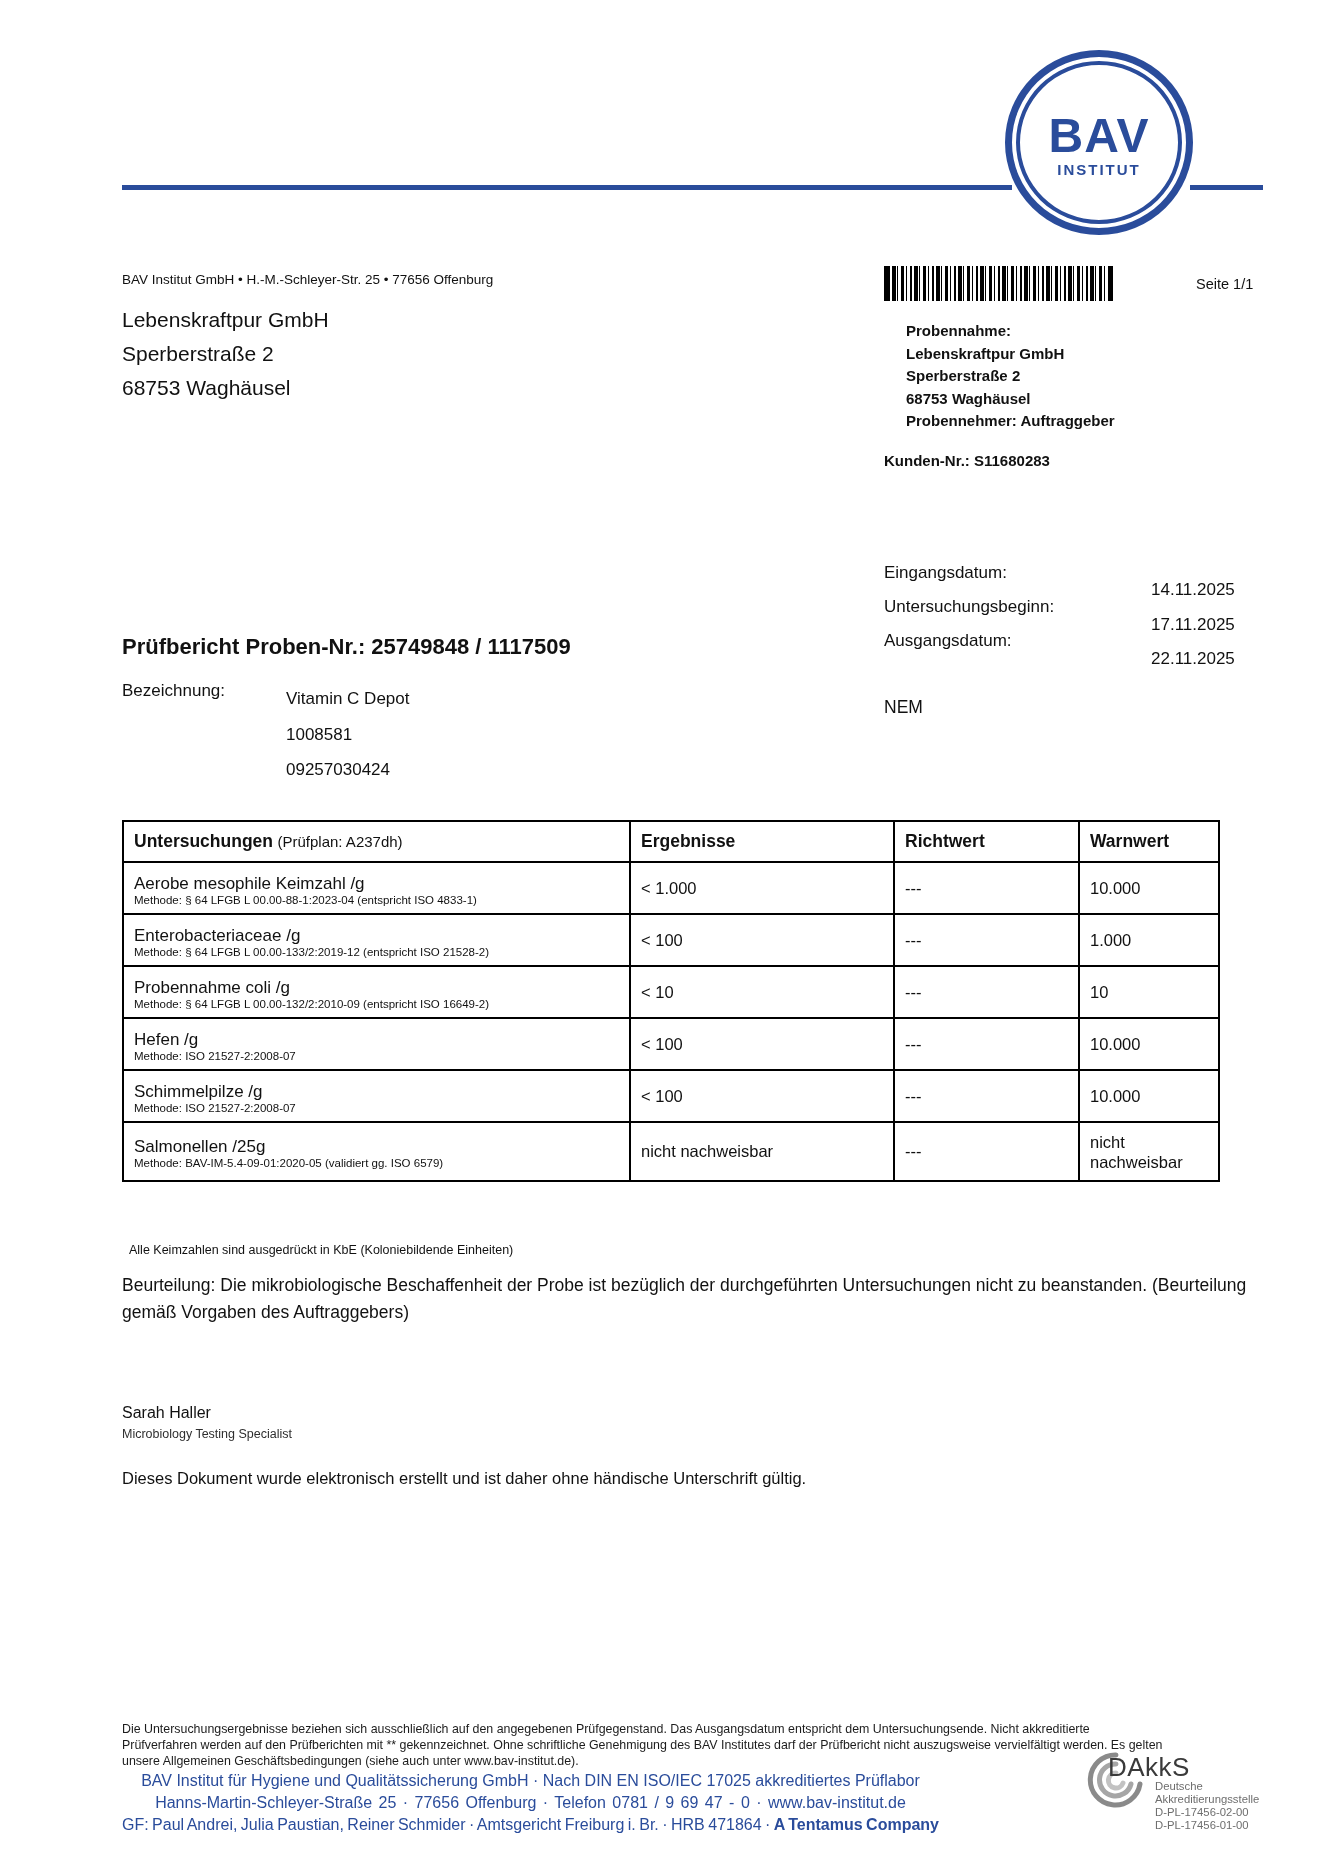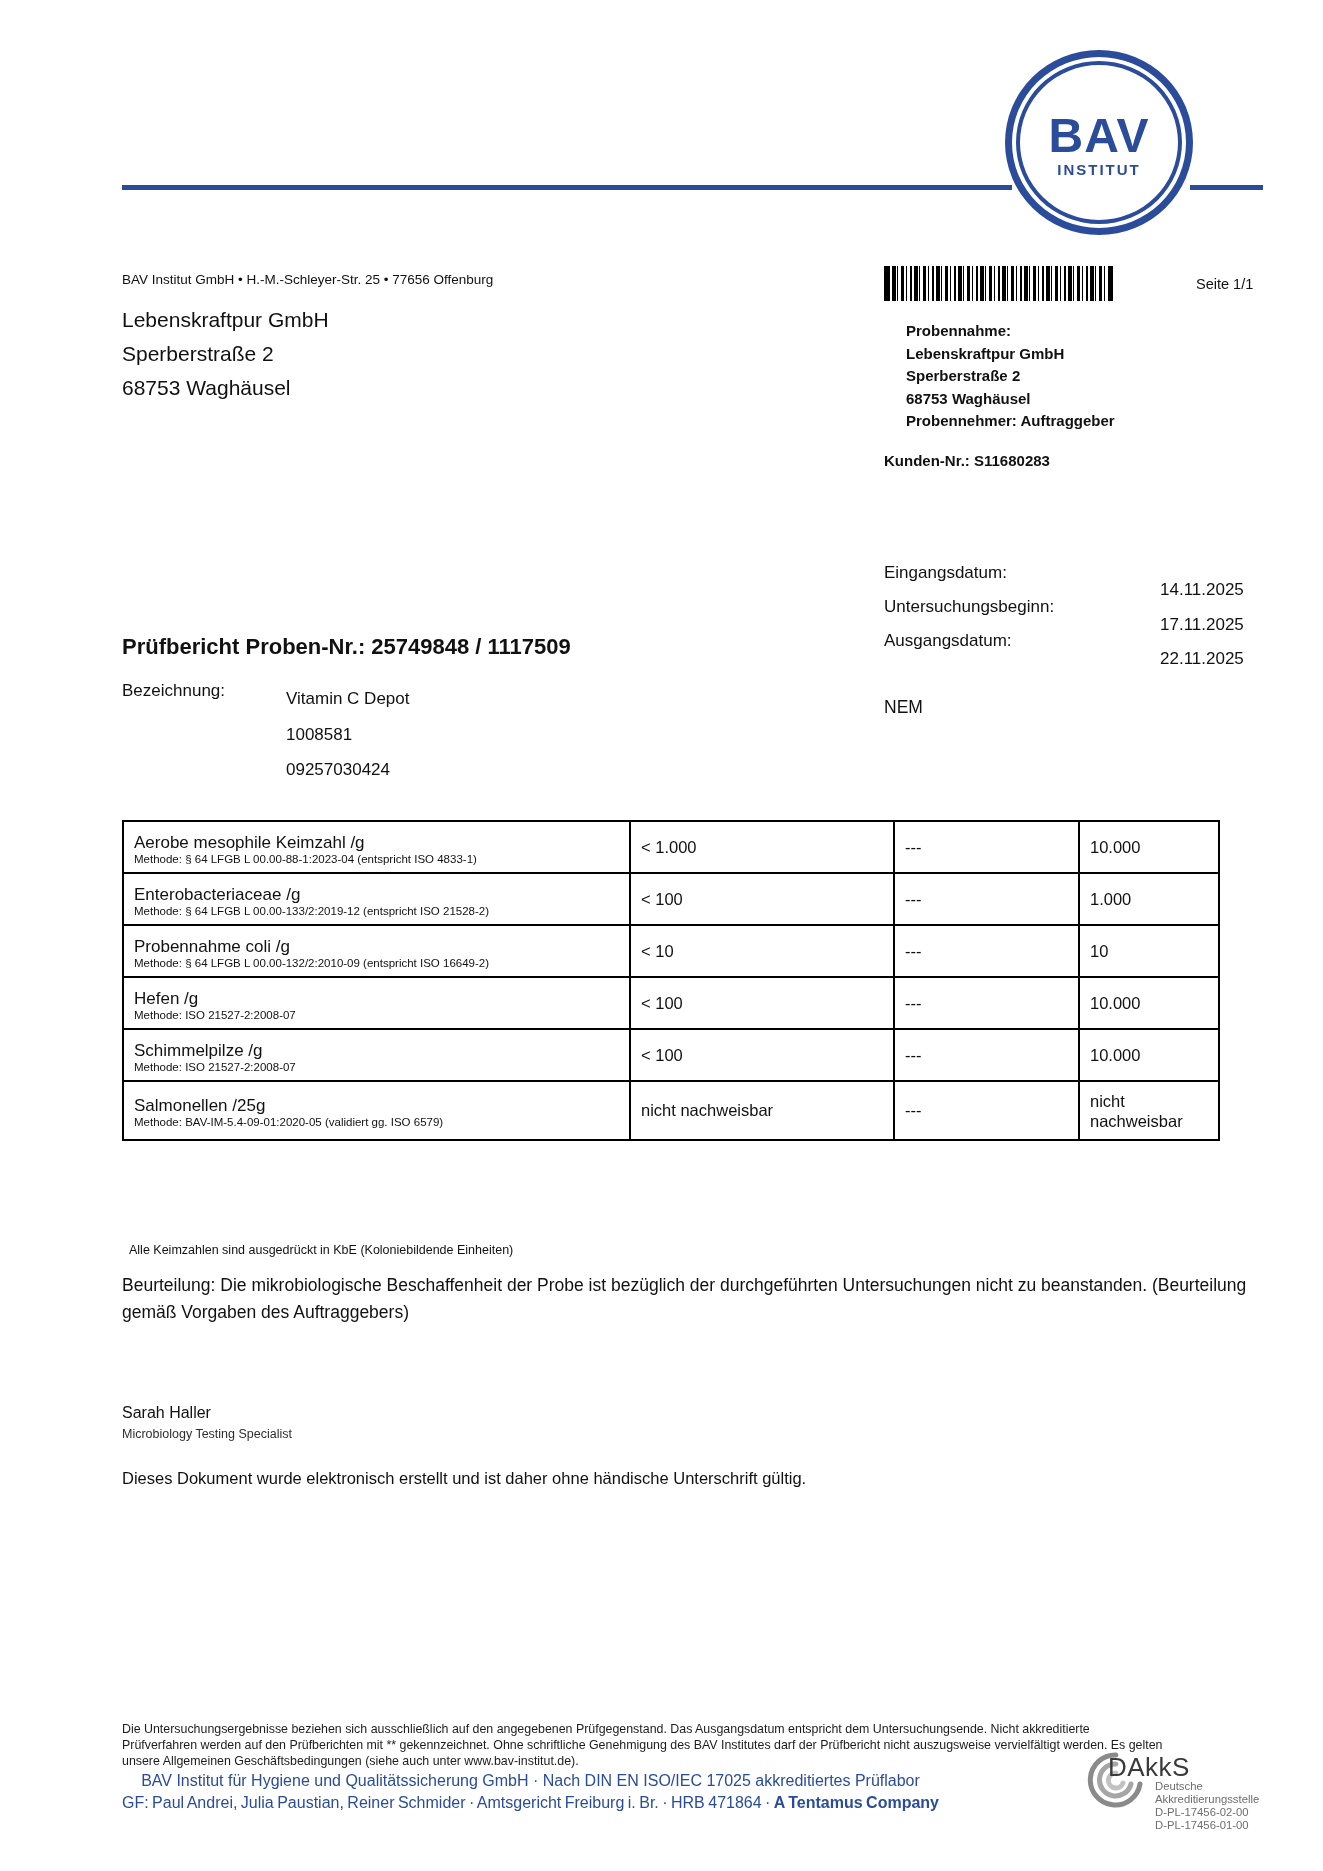--- a/index.html
+++ b/index.html
@@ -42,21 +42,21 @@
       #000 9px,#000 10px,#fff 10px,#fff 13px,
       #000 13px,#000 16px,#fff 16px,#fff 18px,
       #000 18px,#000 19px,#fff 19px,#fff 22px);
   }
   .seite{left:1196px;top:276px;font-size:14.5px;}
 
   .probennahme{left:884px;top:320px;font-size:15px;font-weight:bold;line-height:22.5px;margin-left:22px;}
   .kundennr{left:884px;top:452px;font-size:15px;font-weight:bold;}
 
   .date-labels{left:884px;top:556px;font-size:17px;line-height:34px;}
-  .date-values{left:1151px;top:573px;font-size:17px;line-height:34.5px;margin-left:9px;}
+  .date-values{left:1151px;top:573px;font-size:17px;line-height:34.5px;}
   .nem{left:884px;top:697px;font-size:17.5px;}
 
   .report-title{left:122px;top:634px;font-size:22px;font-weight:bold;}
   .bez-label{left:122px;top:681px;font-size:17px;}
   .bez-values{left:286px;top:681px;font-size:17px;line-height:35.5px;}
 
   
   table.results{
     position:absolute;left:122px;top:820px;width:1096px;
     border-collapse:collapse;table-layout:fixed;
@@ -149,20 +149,29 @@
   </div>
 
   <table class="results">
     <colgroup>
       <col style="width:507px">
         <col style="width:264px">
         <col style="width:185px">
         <col style="width:140px">
     </colgroup>
     <tbody>
+        <tr class="hdr">
+      <th>
+        <span class="hdr-main">Untersuchungen</span>
+        <span class="hdr-plan">(Prüfplan: A237dh)</span>
+      </th>
+      <th class="hdr-main">Ergebnisse</th>
+      <th class="hdr-main">Richtwert</th>
+      <th class="hdr-main">Warnwert</th>
+    </tr>
     <tr class="row">
       <td class="name-cell">
             <div class="cell-name">Aerobe mesophile Keimzahl /g</div>
             <div class="cell-method">Methode: § 64 LFGB L 00.00-88-1:2023-04 (entspricht ISO 4833-1)</div>
           </td>
       <td><span class="cell-val">&lt; 1.000</span></td>
       <td><span class="cell-val">---</span></td>
       <td><span class="cell-val">10.000</span></td>
     </tr>
     <tr class="row">
@@ -224,20 +233,21 @@
   <div class="abs validity">Dieses Dokument wurde elektronisch erstellt und ist daher ohne händische Unterschrift gültig.</div>
 
   <div class="abs disclaimer">
     <div>Die Untersuchungsergebnisse beziehen sich ausschließlich auf den angegebenen Prüfgegenstand. Das Ausgangsdatum entspricht dem Untersuchungsende. Nicht akkreditierte</div>
     <div>Prüfverfahren werden auf den Prüfberichten mit ** gekennzeichnet. Ohne schriftliche Genehmigung des BAV Institutes darf der Prüfbericht nicht auszugsweise vervielfältigt werden. Es gelten</div>
     <div>unsere Allgemeinen Geschäftsbedingungen (siehe auch unter www.bav-institut.de).</div>
   </div>
 
   <div class="abs footer">
     <div class="f1">BAV Institut für Hygiene und Qualitätssicherung GmbH · Nach DIN EN ISO/IEC 17025 akkreditiertes Prüflabor</div>
+    <div class="f2">Hanns-Martin-Schleyer-Straße 25 · 77656 Offenburg · Telefon 0781 / 9 69 47 - 0 · www.bav-institut.de</div>
     <div class="f3"><span>GF: Paul Andrei, Julia Paustian, Reiner Schmider · Amtsgericht Freiburg i. Br. · HRB 471864 · </span><b>A Tentamus Company</b></div>
   </div>
 
   <div class="abs dakks-mark">
     <svg width="60" height="56" viewBox="0 0 60 56">
       <g fill="none" stroke-linecap="round">
         <path d="M32 3 A 25 25 0 1 0 56 32" stroke="#8a8a8a" stroke-width="5"></path>
         <path d="M32 12 A 16 16 0 1 0 47 32" stroke="#a6a6a6" stroke-width="5"></path>
         <path d="M32 21 A 7.5 7.5 0 1 0 39 31" stroke="#c2c2c2" stroke-width="5"></path>
       </g>

